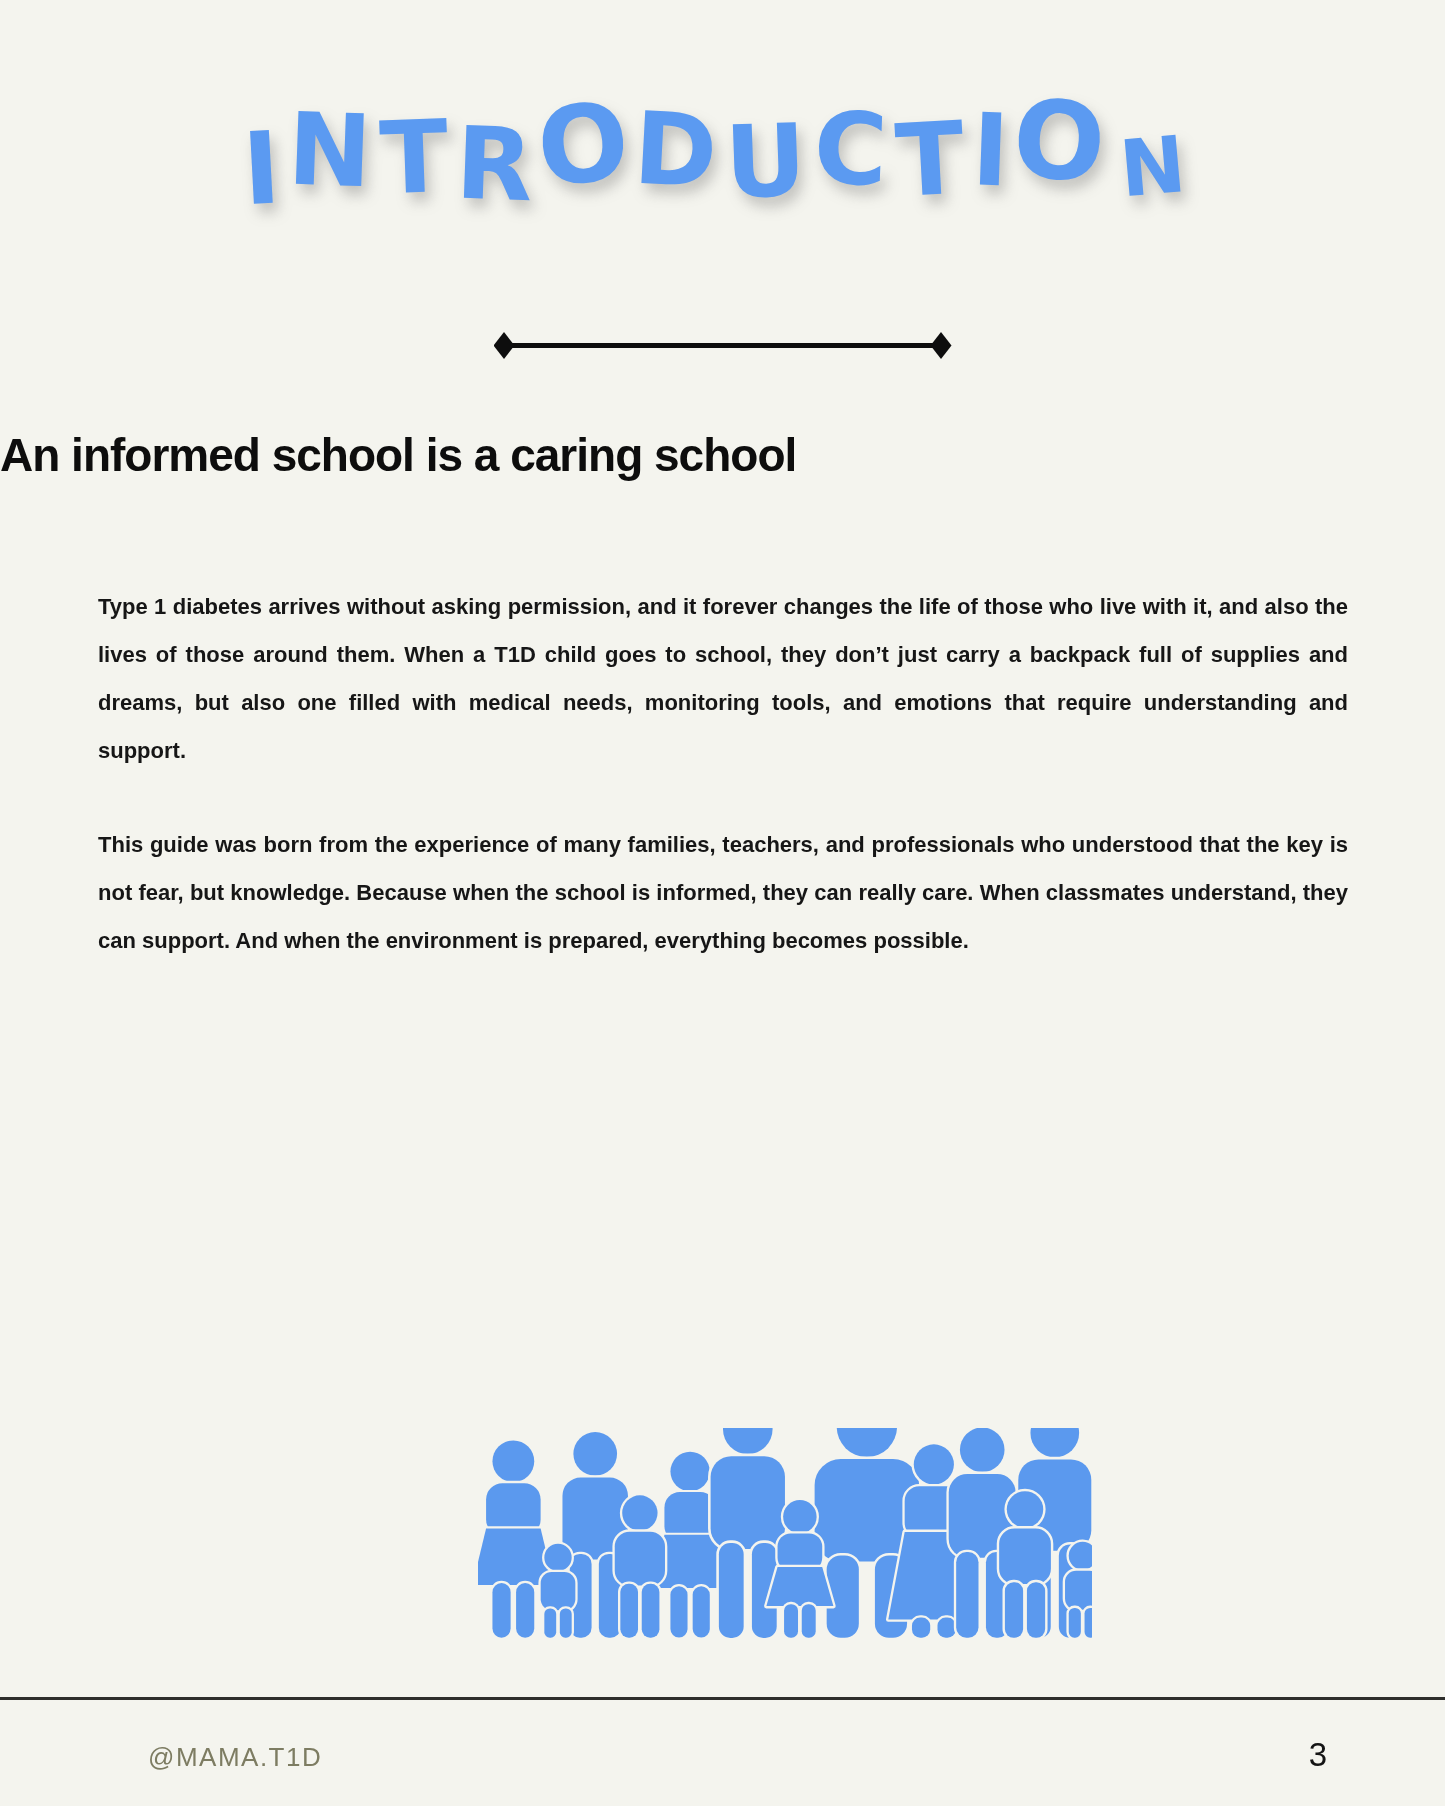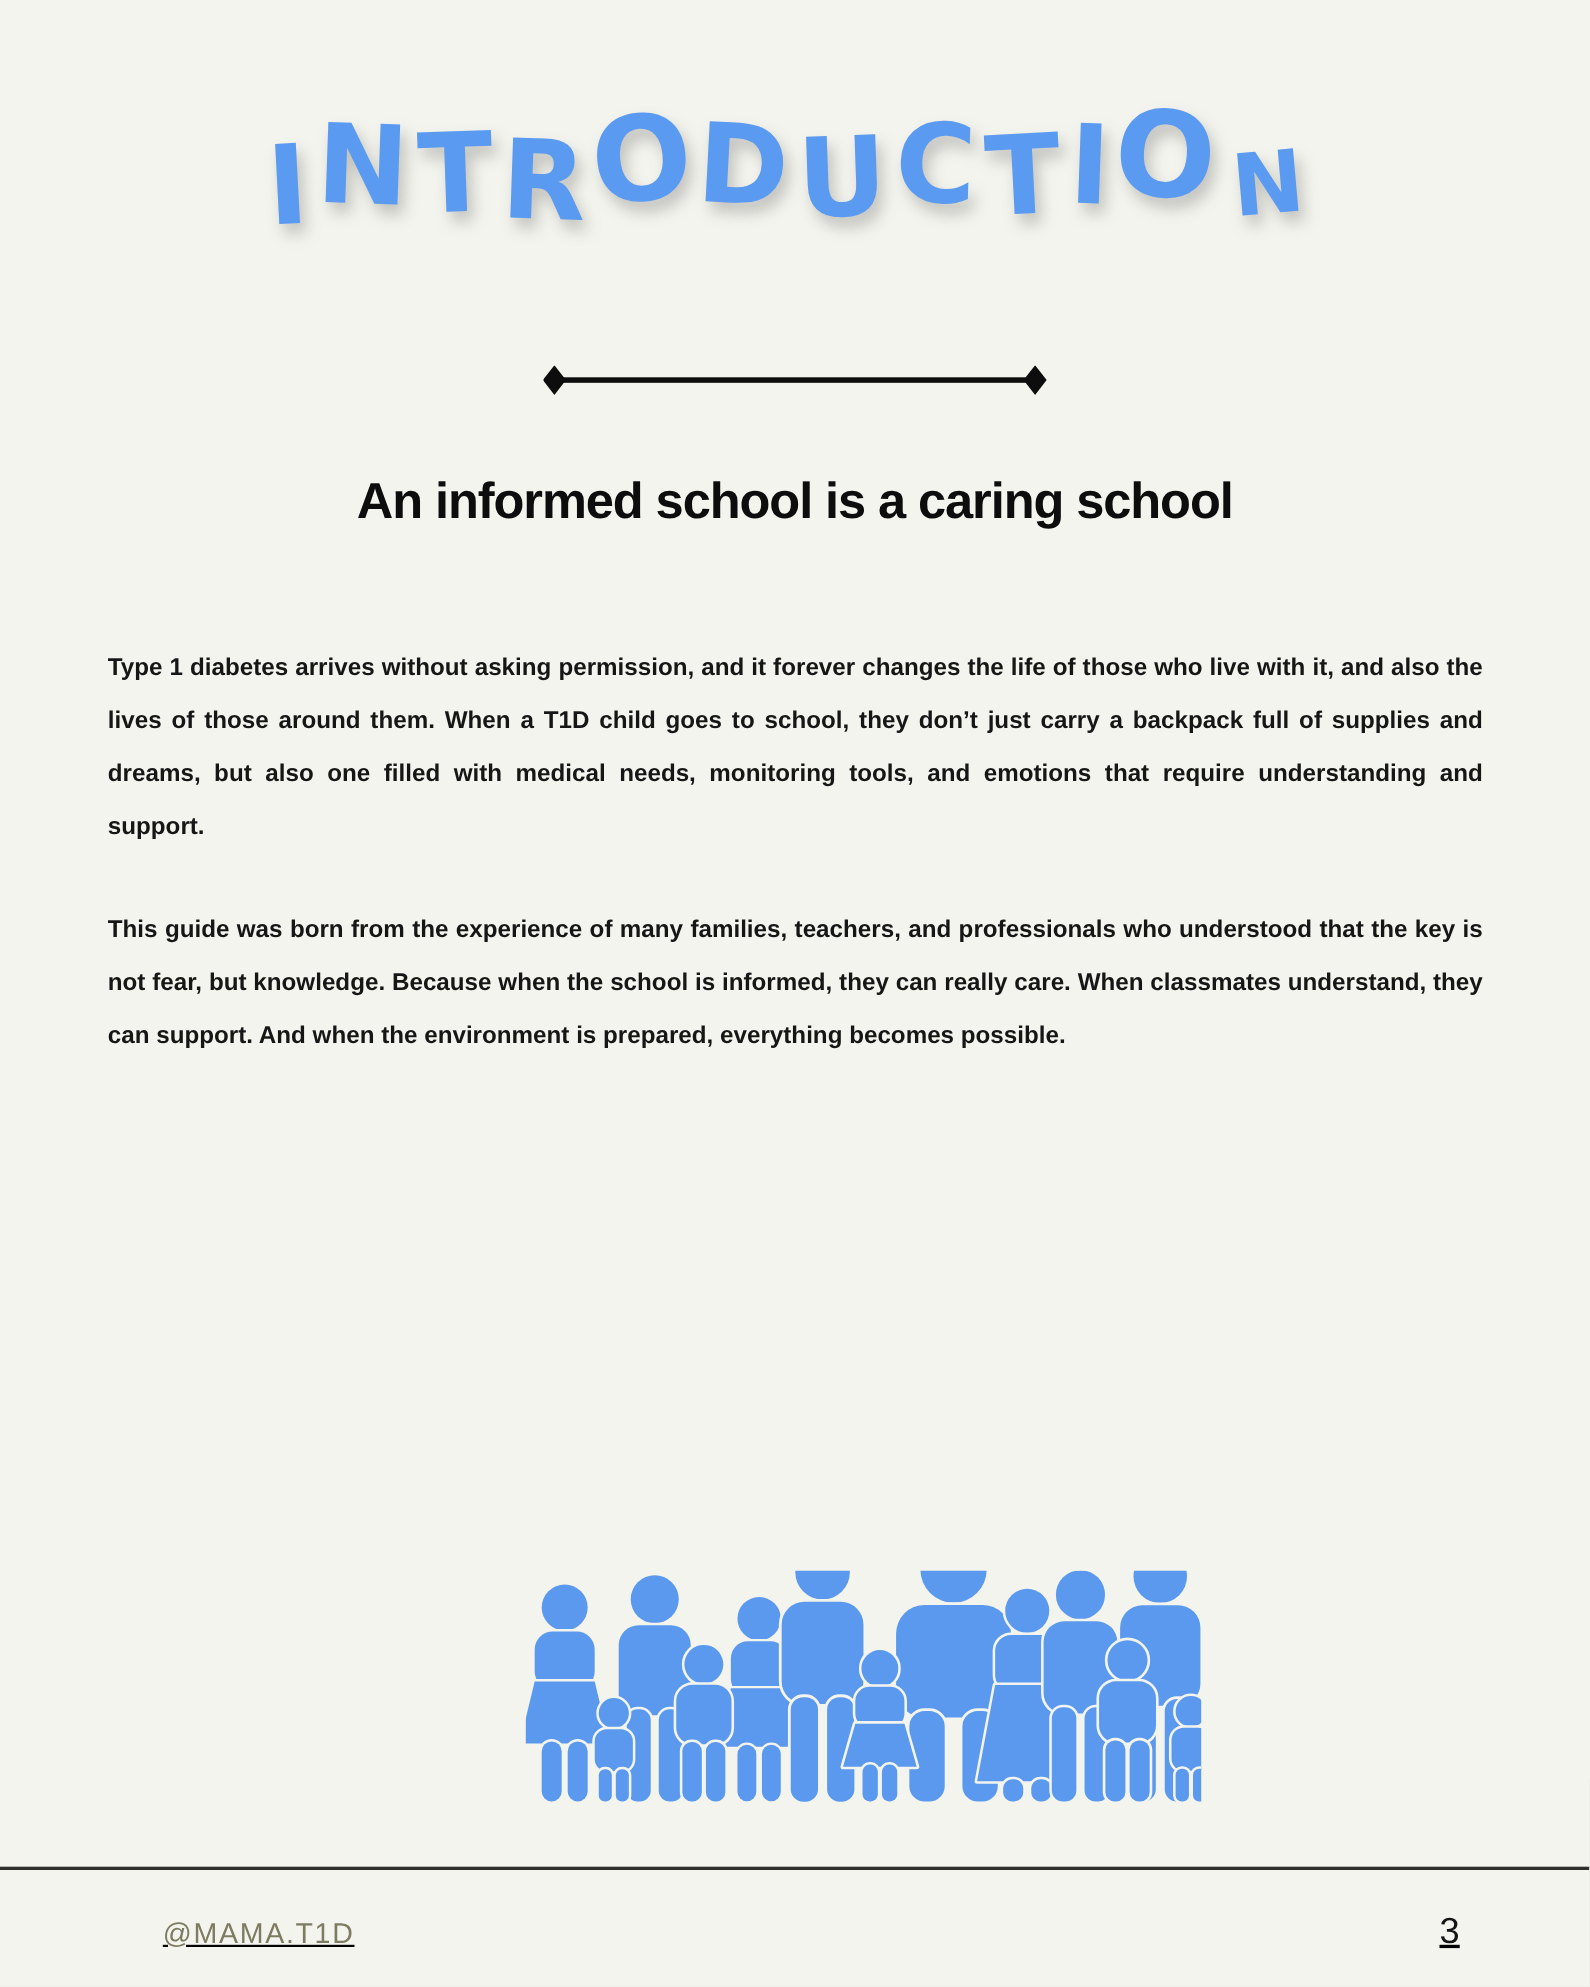--- a/index.html
+++ b/index.html
@@ -74,21 +74,21 @@
   .divider .diamond.left{margin-right:-4px;}
   .divider .diamond.right{margin-left:-4px;}
 
   
   .subtitle{
     position:absolute;
     top:428px;
     left:0;
     width:100%;
     margin:0;
-    text-align:center;
+    text-align:left;
     font-family:"Liberation Sans", sans-serif;
     font-size:46px;
     font-weight:bold;
     letter-spacing:-1px;
     color:#0d0d0d;
   }
 
   
   .body-copy{
     position:absolute;
@@ -124,21 +124,20 @@
   }
 
   
   .footer{
     position:absolute;
     top:1697px;
     left:0;
     width:100%;
     border-top:3px solid #2e2e2c;
     box-sizing:border-box;
-    text-decoration:underline;
   }
   .footer-row{
     display:flex;
     justify-content:space-between;
     align-items:baseline;
     padding:36px 118px 0 148px;
   }
   .footer-handle{
     font-size:26px;
     letter-spacing:1.5px;

